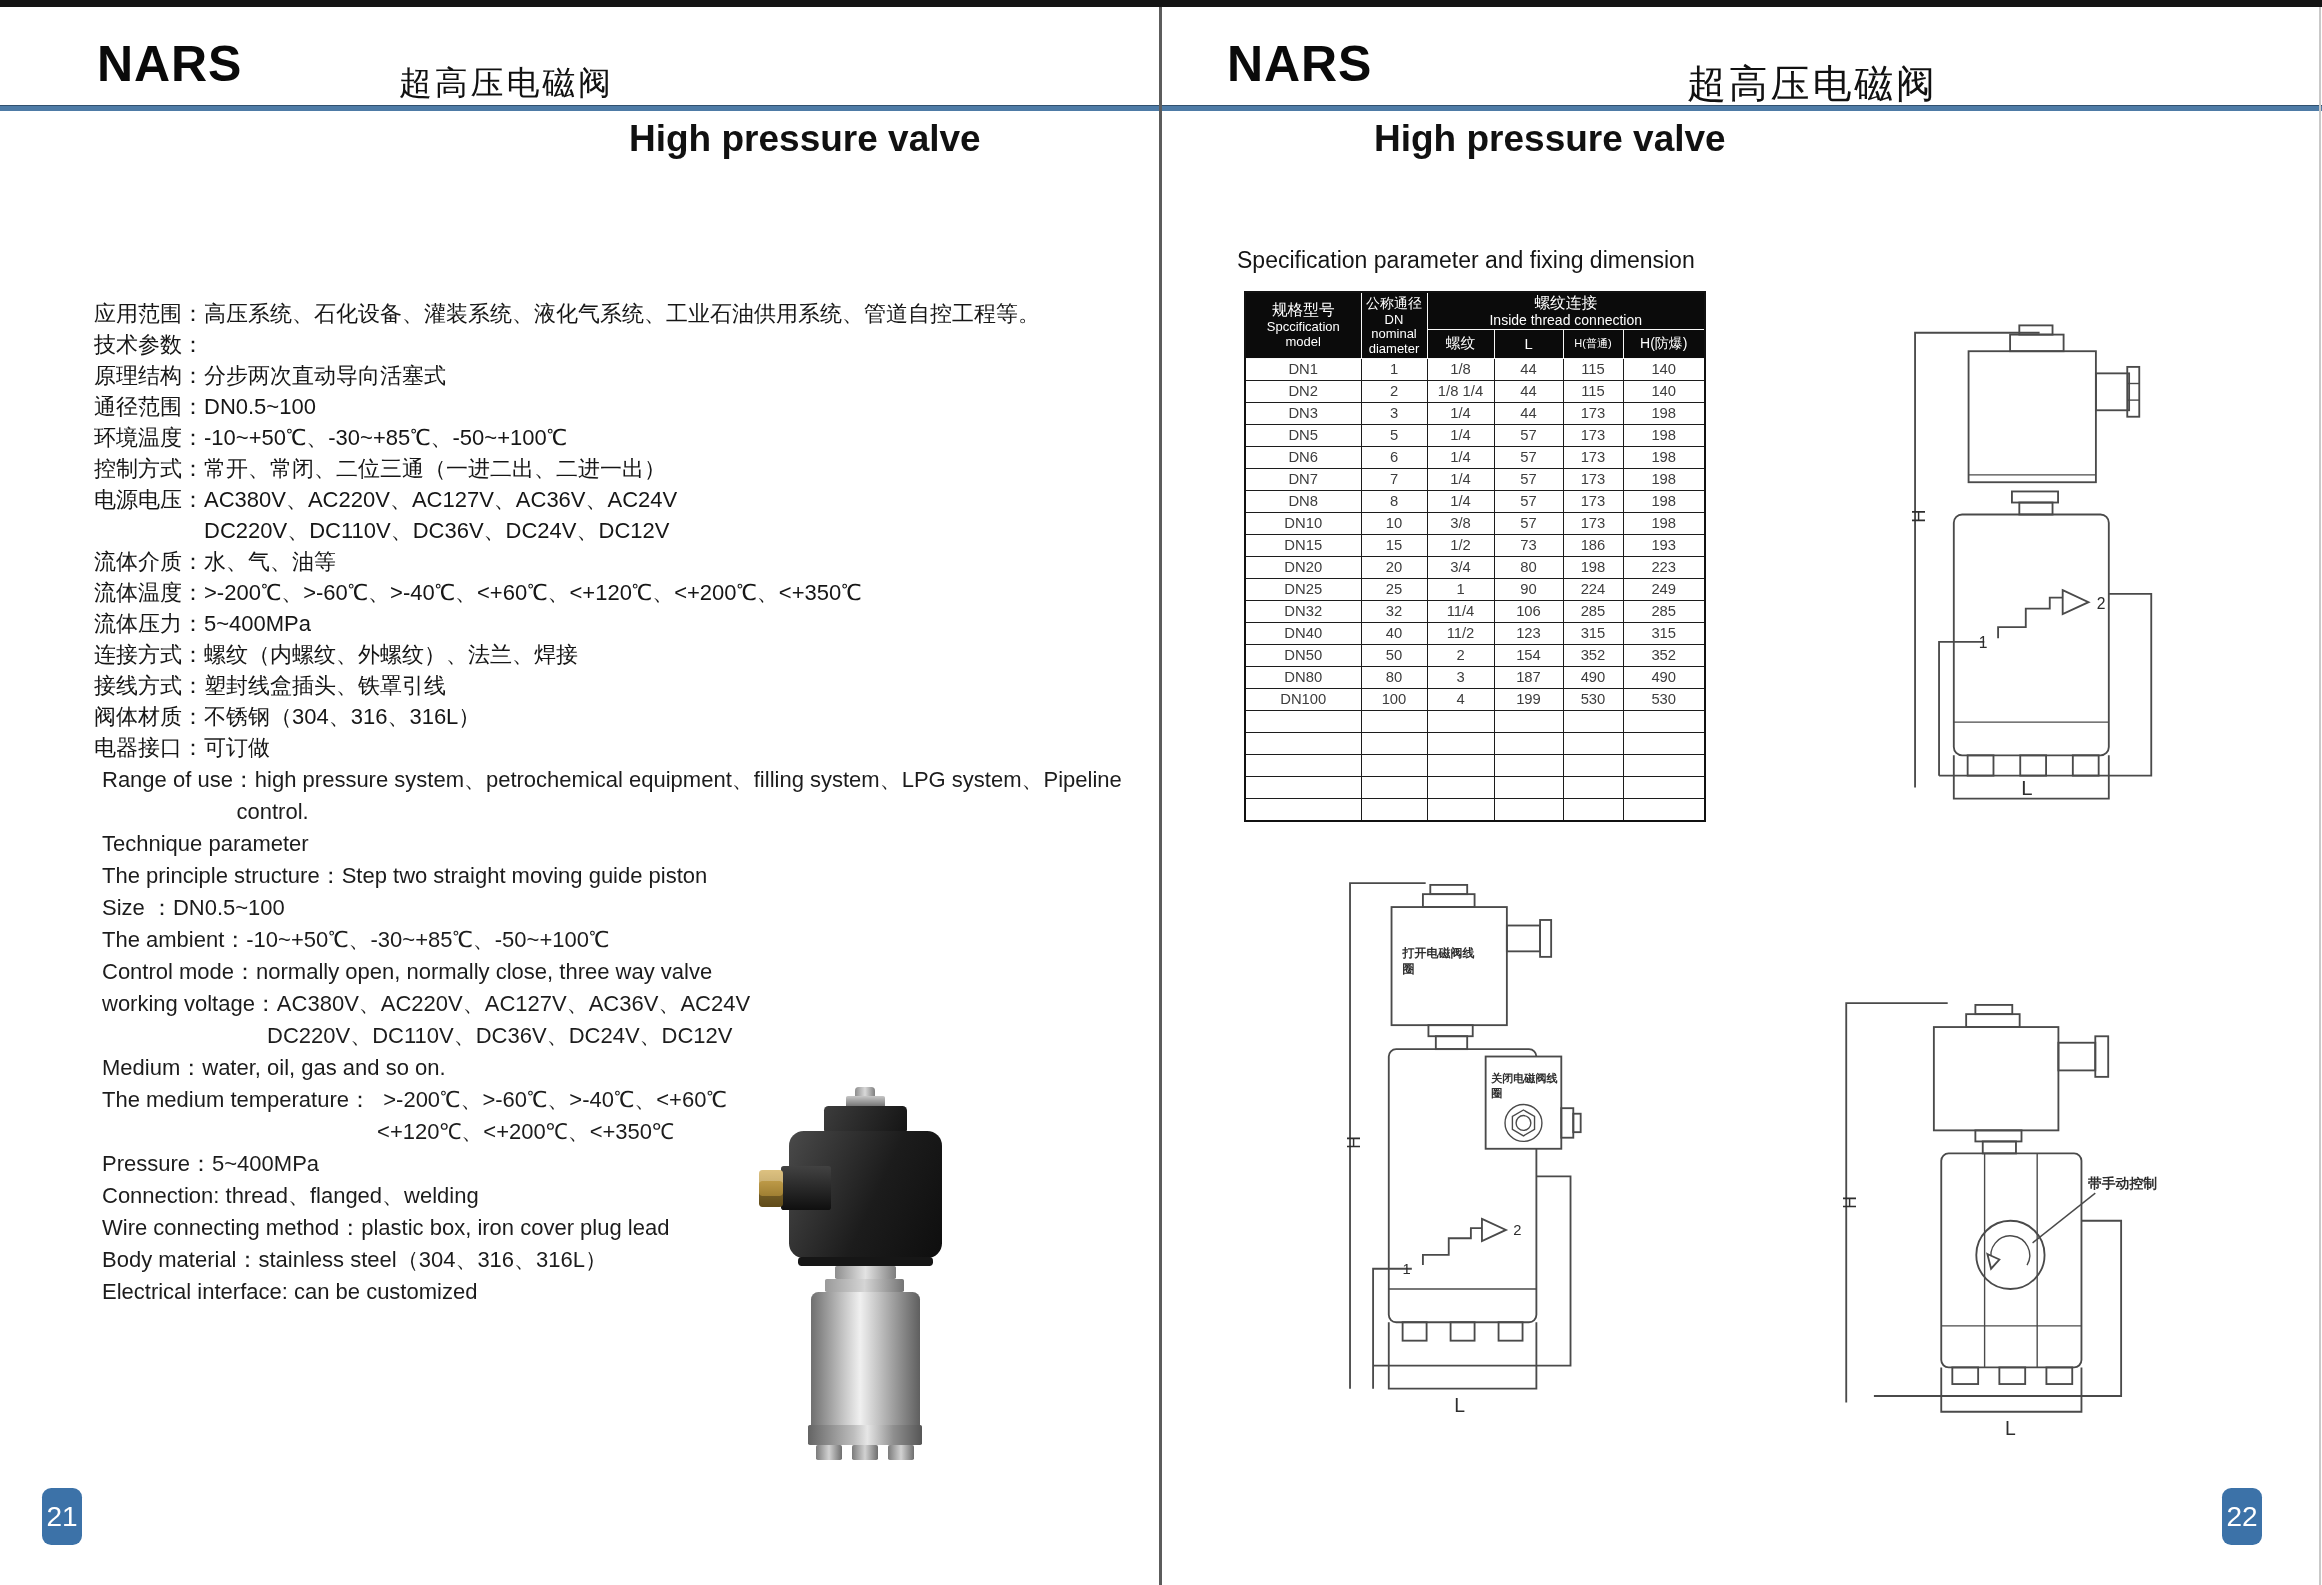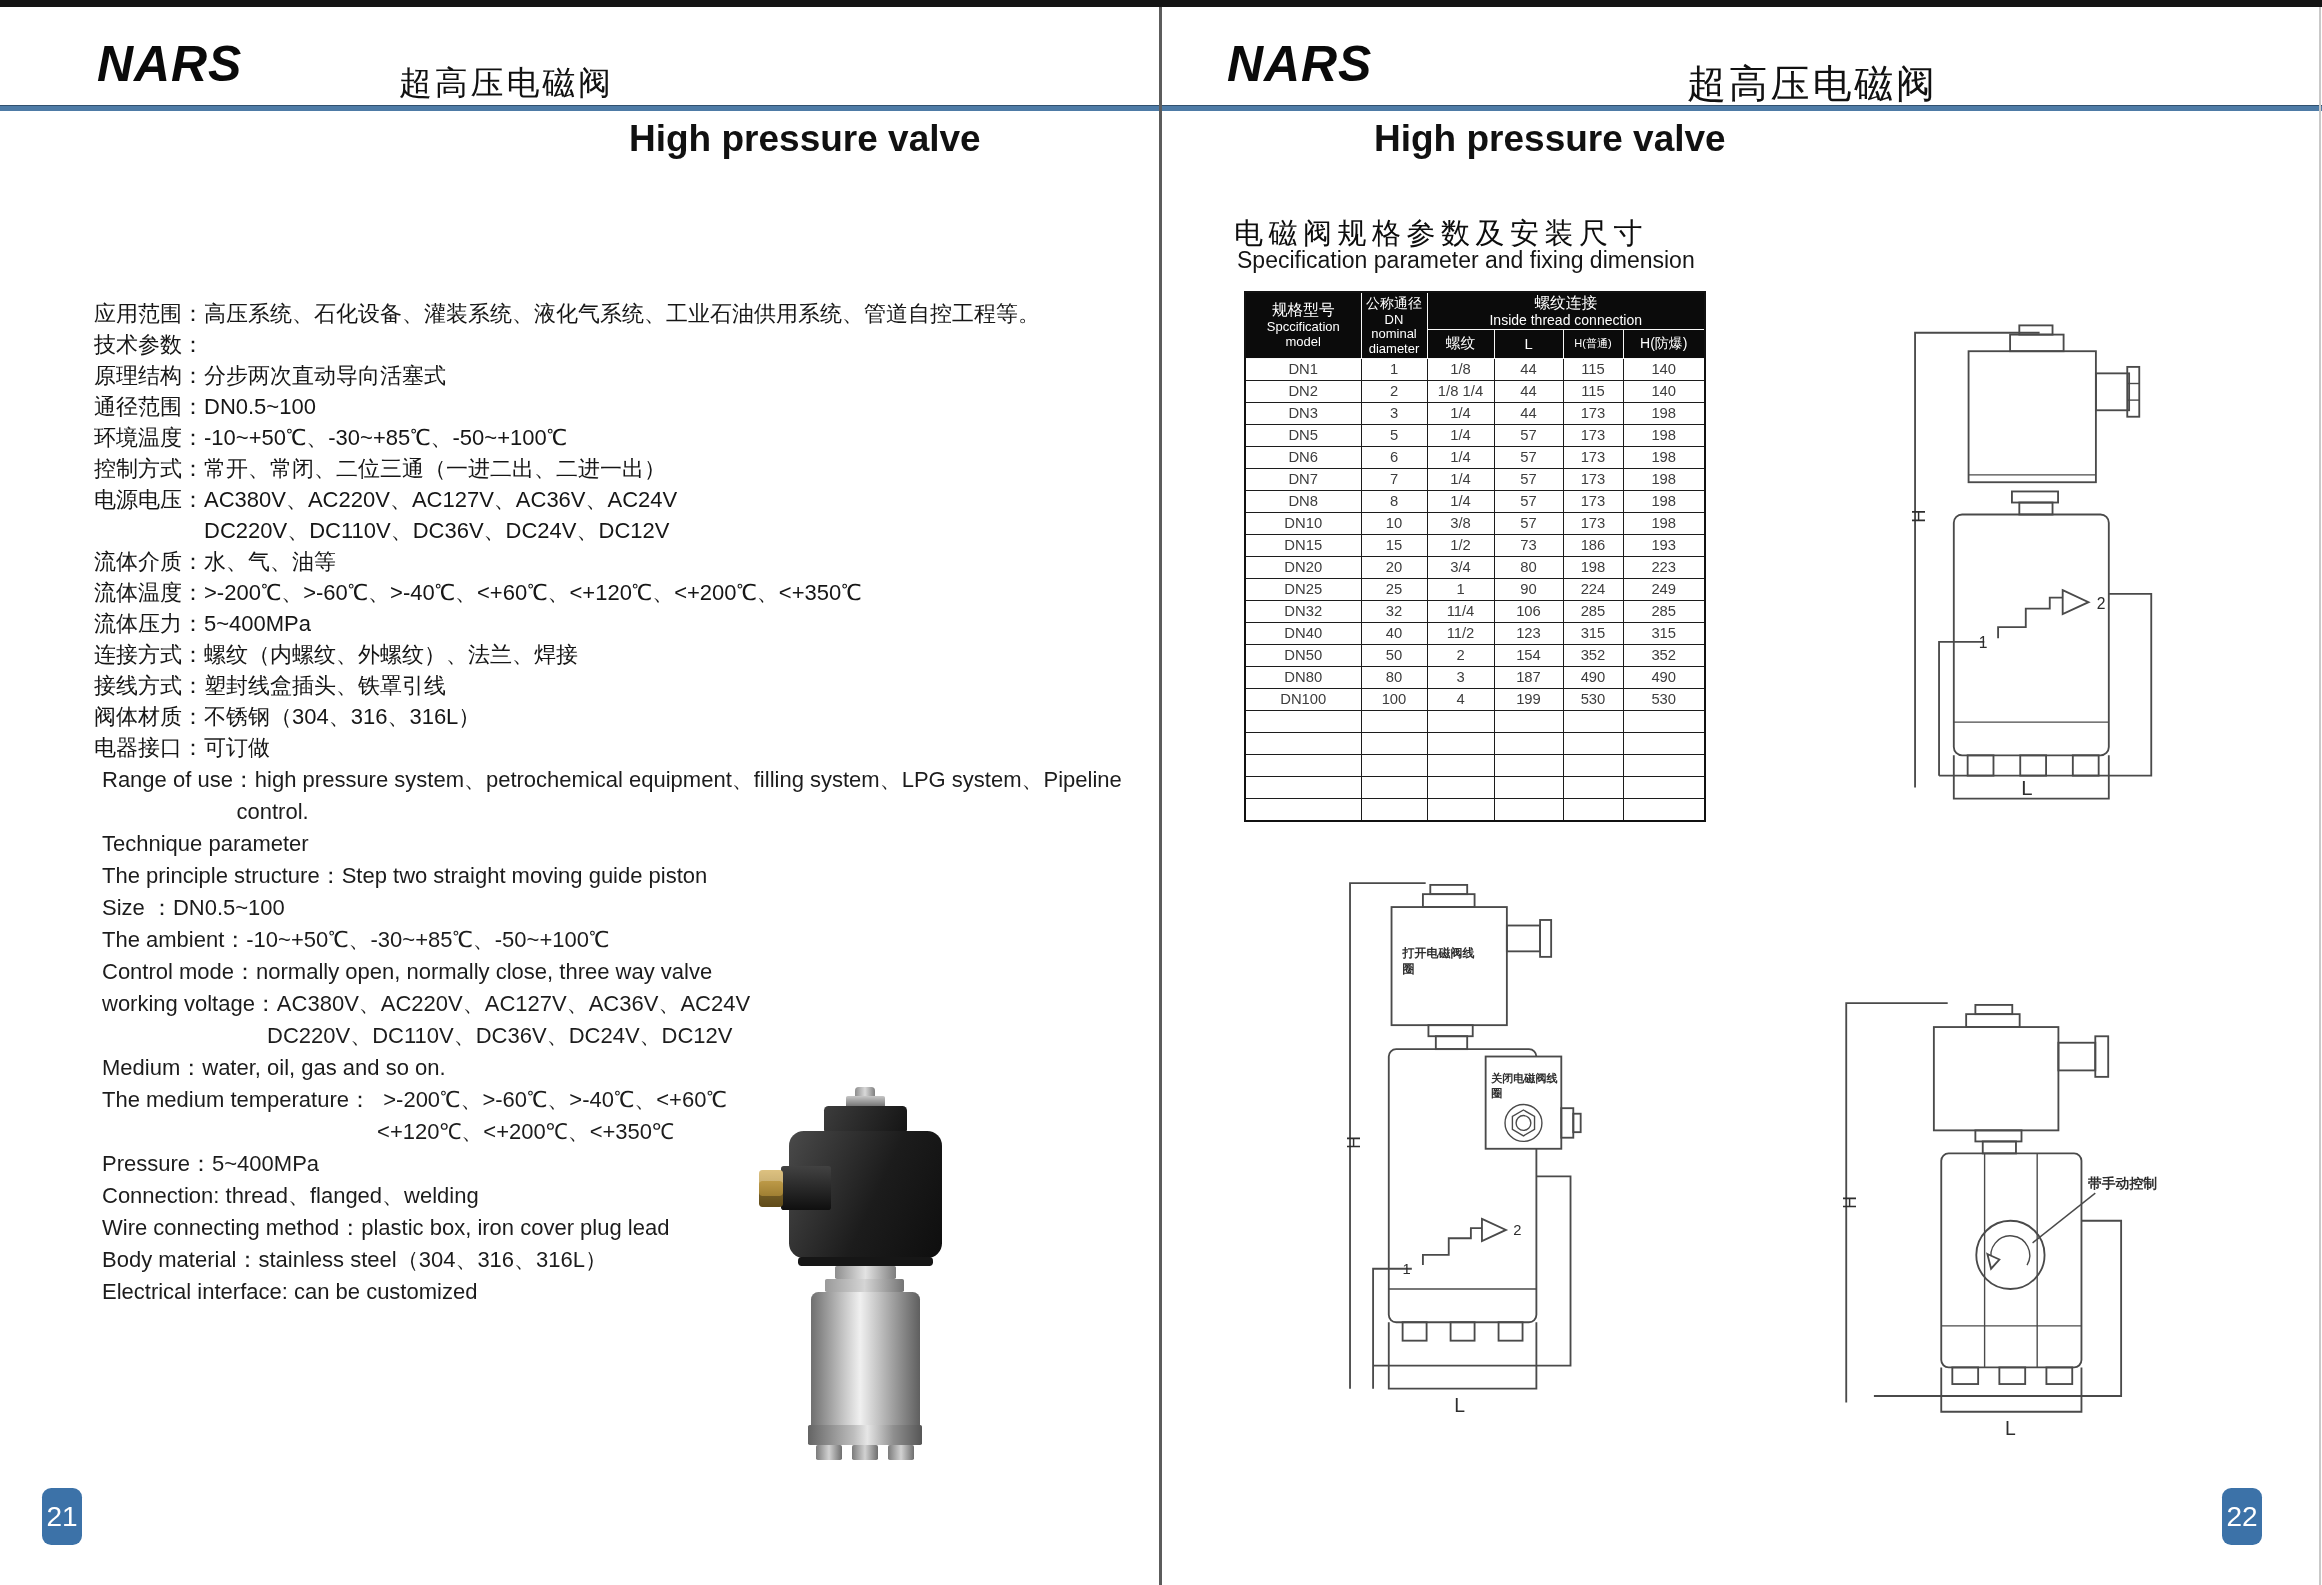--- a/index.html
+++ b/index.html
@@ -5,21 +5,21 @@
   html,body{margin:0;padding:0;background:#ffffff;}
   #canvas{position:relative;width:2322px;height:1586px;background:#ffffff;overflow:hidden;
           font-family:"Liberation Sans",sans-serif;color:#1a1a1a;}
   .abs{position:absolute;}
   
   .top-bar{left:0;top:0;width:2322px;height:7.4px;background:#141414;}
   .header-rule{left:0;top:105px;width:2322px;height:4.6px;background:#4e7ba6;border-top:0.9px solid #31506e;}
   .page-divider{left:1159px;top:7.4px;width:2.8px;height:1578px;background:#5c5c5c;}
   .right-edge{left:2319px;top:7.4px;width:1.8px;height:1578px;background:#c9c9c9;}
   
-  .logo{font-weight:bold;font-style:italic;font-size:50px;letter-spacing:0.9px;color:#0a0a0a;}
+  .logo{font-weight:bold;font-size:50px;letter-spacing:0.9px;color:#0a0a0a;}
   .title-cn{font-size:33px;color:#111;letter-spacing:2.8px;white-space:nowrap;}
   .title-cn.big{font-size:39px;}
   .hp-title{font-size:37px;font-weight:bold;color:#111;white-space:nowrap;}
   
   .specs{white-space:pre-wrap;font-size:22px;color:#161616;}
   .specs-cn{line-height:31px;}
   .specs-en{line-height:32px;color:#1c1c1c;}
   .spec-line{min-height:1em;}
   
   .section-cn{font-size:29px;letter-spacing:5.5px;color:#0d0d0d;white-space:nowrap;}
@@ -96,21 +96,20 @@
     <div class="ph-port" style="left:93px;"></div>
     <div class="ph-port" style="left:129px;"></div>
   </div>
 
   <div class="abs page-badge" style="left:42px;top:1488px;">21</div>
 
   <div class="abs logo" style="left:1227px;top:35px;">NARS</div>
   <div class="abs title-cn big" style="left:1687px;top:57px;">超高压电磁阀</div>
   <div class="abs hp-title" style="left:1374px;top:118px;width:346px;text-align:center;">High pressure valve</div>
 
-  <div class="abs section-cn" style="left:1234px;top:214px;">电磁阀规格参数及安装尺寸</div>
   <div class="abs section-en" style="left:1237px;top:247px;">Specification parameter and fixing dimension</div>
 
   <div class="abs" style="left:1244px;top:283px;margin-top:8px;">
     <table class="spec-table">
       <colgroup>
         <col style="width:116px">
           <col style="width:66px">
           <col style="width:67px">
         <col style="width:69px">
           <col style="width:60px">

